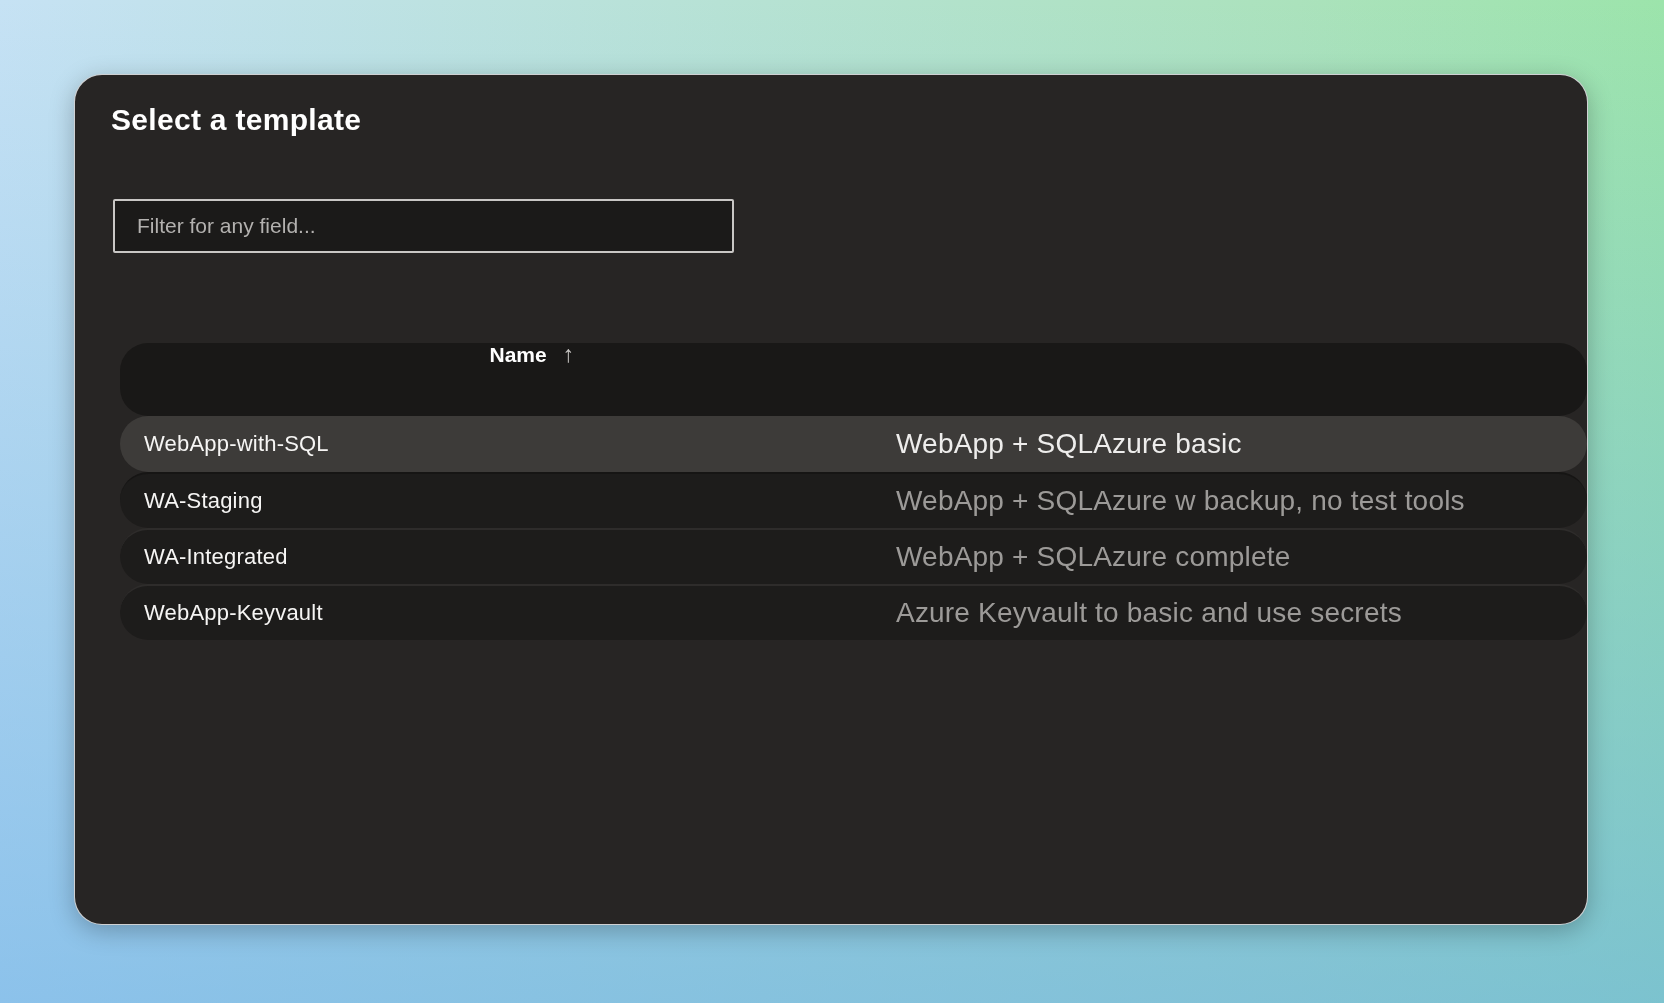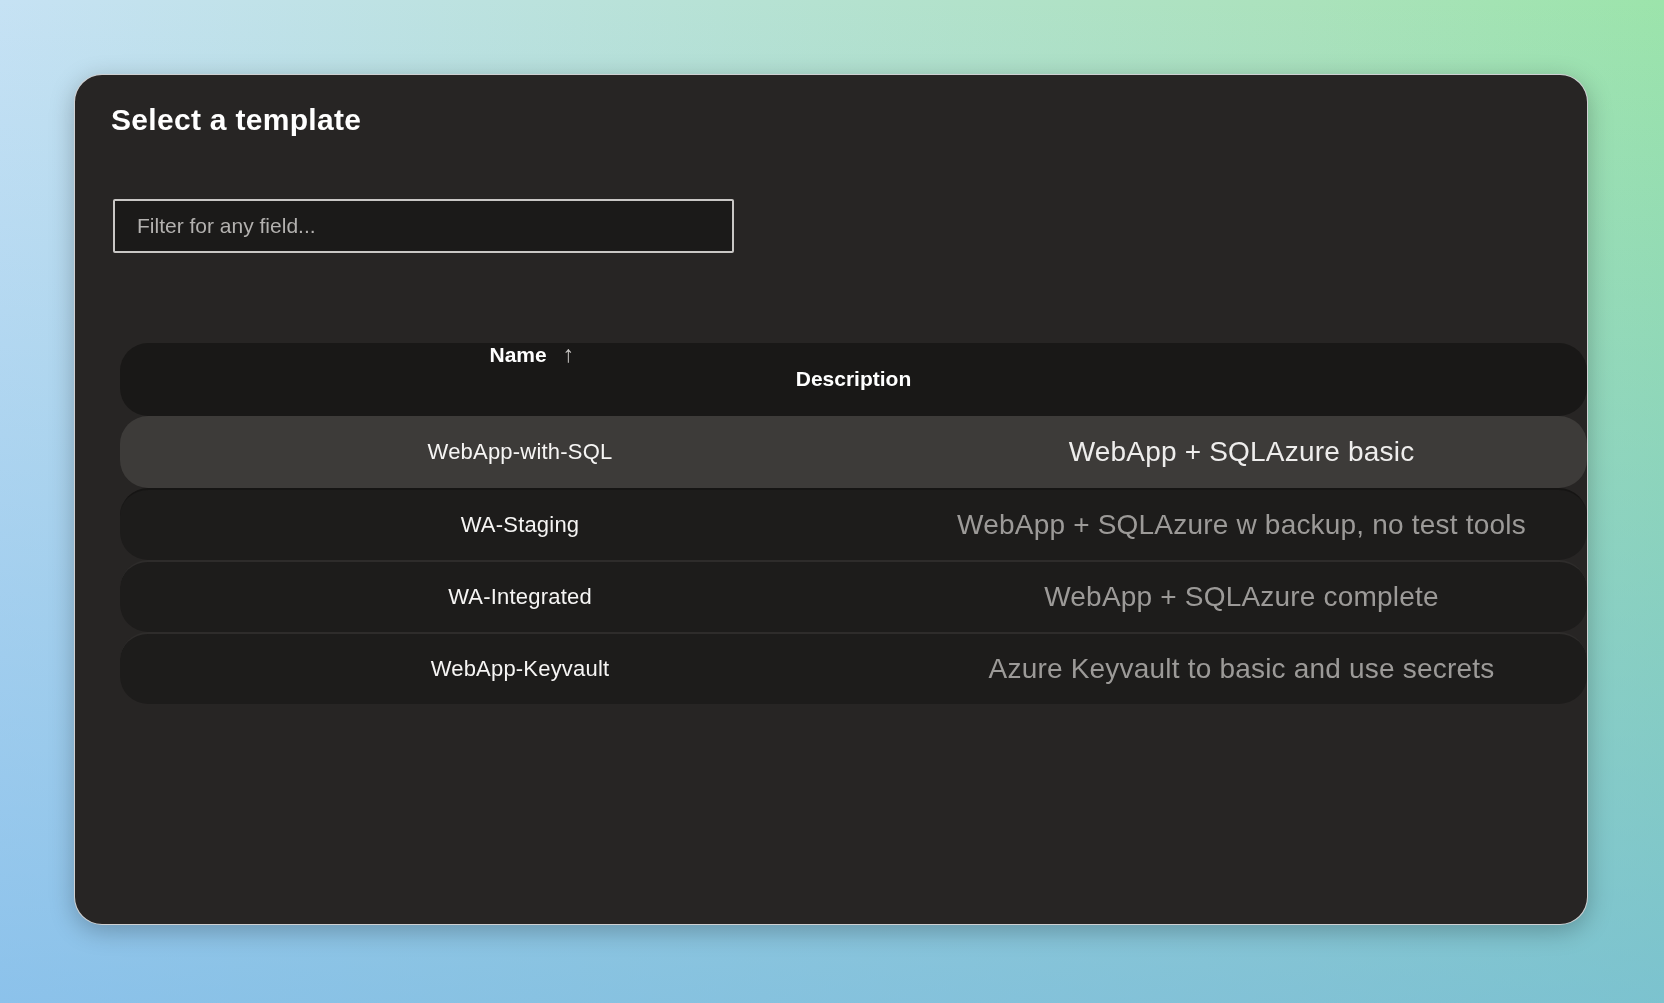--- a/index.html
+++ b/index.html
@@ -77,26 +77,25 @@
   .sort-icon {
     margin-left: 16px;
     font-size: 23px;
     font-weight: 400;
     color: #c9c7c5;
     line-height: 1;
     transform: translateY(-1px);
   }
 
   .row {
-    height: 72px;
+    height: 56px;
     display: flex;
     align-items: center;
     background: #1d1c1b;
     cursor: pointer;
-    text-align: center;
   }
   .row + .row { border-top: 2px solid #2e2c2b; }
   .row.selected {
     background: #3d3b39;
     border-top: none;
   }
   .row.selected + .row { border-top: 2px solid #161514; }
 
   .cell-name {
     width: 776px;
@@ -122,23 +121,20 @@
 
   <input class="filter-input" type="text" placeholder="Filter for any field..." style="">
 
   <div class="templates-table">
 
     <div class="thead">
       <div class="col-name">
         <span class="header-label">Name</span>
         <span class="sort-icon">↑</span>
       </div>
-      <div class="col-desc">
-        <span class="header-label">Description</span>
-      </div>
     </div>
 
     <div class="row selected">
       <div class="cell-name">WebApp-with-SQL</div>
       <div class="cell-desc">WebApp + SQLAzure basic</div>
     </div>
 
     <div class="row">
       <div class="cell-name">WA-Staging</div>
       <div class="cell-desc">WebApp + SQLAzure w backup, no test tools</div>

